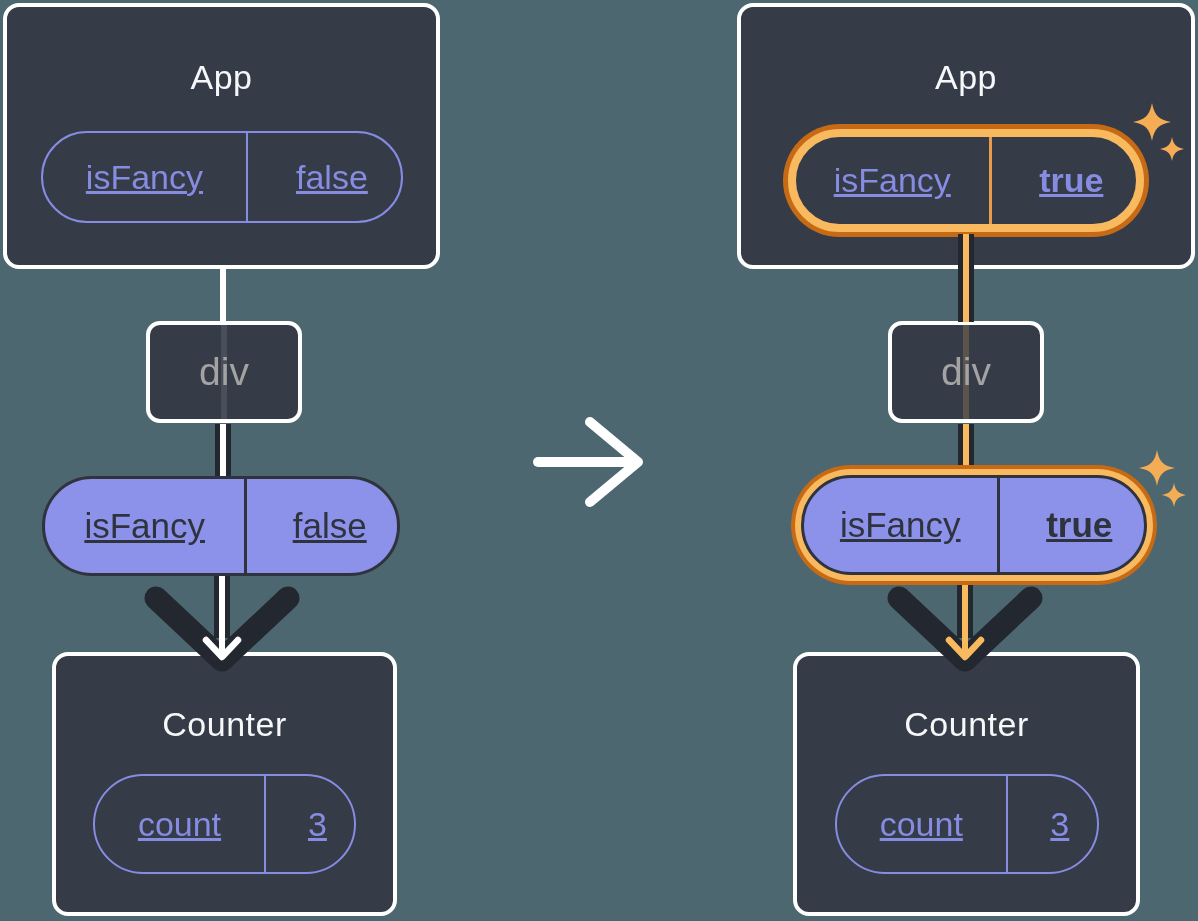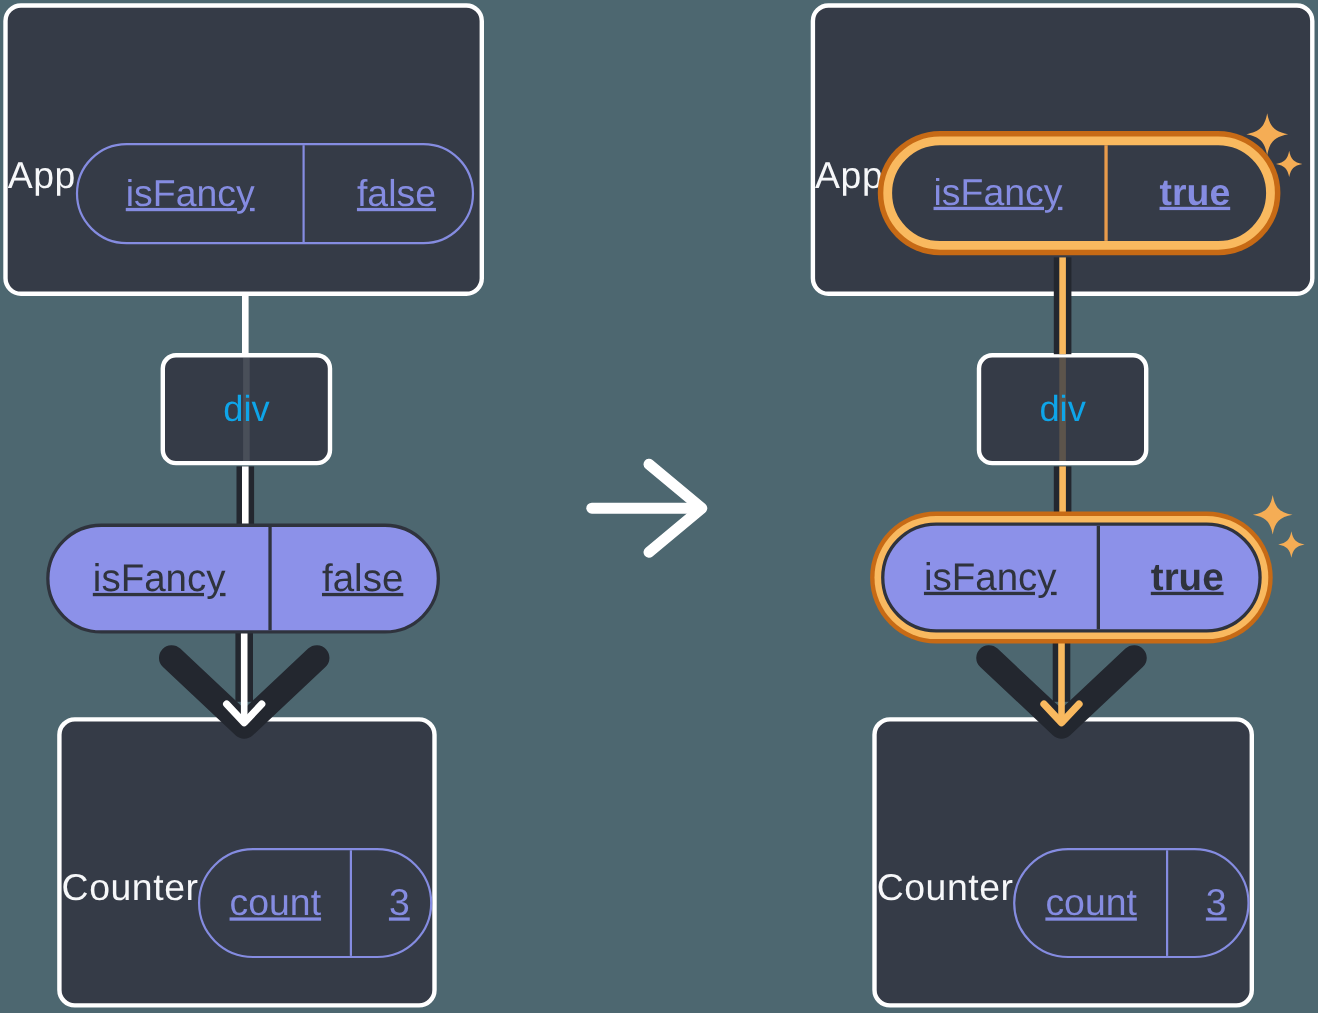--- a/index.html
+++ b/index.html
@@ -8,21 +8,21 @@
     background:#4D6770;
     font-family:"Liberation Sans", sans-serif;
     -webkit-font-smoothing:antialiased;
   }
   .canvas{position:absolute;inset:0;}
 
   
   .box{
     position:absolute;box-sizing:border-box;
     background:#353B47;border:4px solid #FFFFFF;border-radius:16px;
-    display:flex;flex-direction:row;align-items:center;
+    display:flex;flex-direction:column;align-items:center;
     z-index:1;
   }
   .box-title{
     color:#F6F7F9;font-size:34px;font-weight:500;line-height:44px;
     letter-spacing:0.5px;text-align:center;
   }
 
   
   .pill{
     box-sizing:border-box;display:flex;align-items:stretch;
@@ -70,21 +70,21 @@
   .vline.orange-core{background:#F9B95F;width:6px;z-index:4;}
   .vline.plain-white{background:#FFFFFF;width:6px;}
 
   
   .ghost{
     position:absolute;top:0;bottom:0;left:50%;width:6px;margin-left:-3px;
     z-index:0;
   }
   .ghost.gray{background:rgba(255,255,255,0.10);}
   .ghost.amber{background:rgba(249,185,95,0.20);}
-  .divnode-label{position:relative;z-index:1;color:#0ea5e9;font-size:33px;font-weight:500;}
+  .divnode-label{position:relative;z-index:1;color:#a3a3a3;font-size:39px;font-weight:500;}
 
   .arrow-svg{position:absolute;z-index:3;}
   .sparkle-svg{position:absolute;z-index:6;}
   .mid-arrow-svg{position:absolute;z-index:2;}
 </style>
 </head>
 <body>
 
 <div class="canvas">
 

